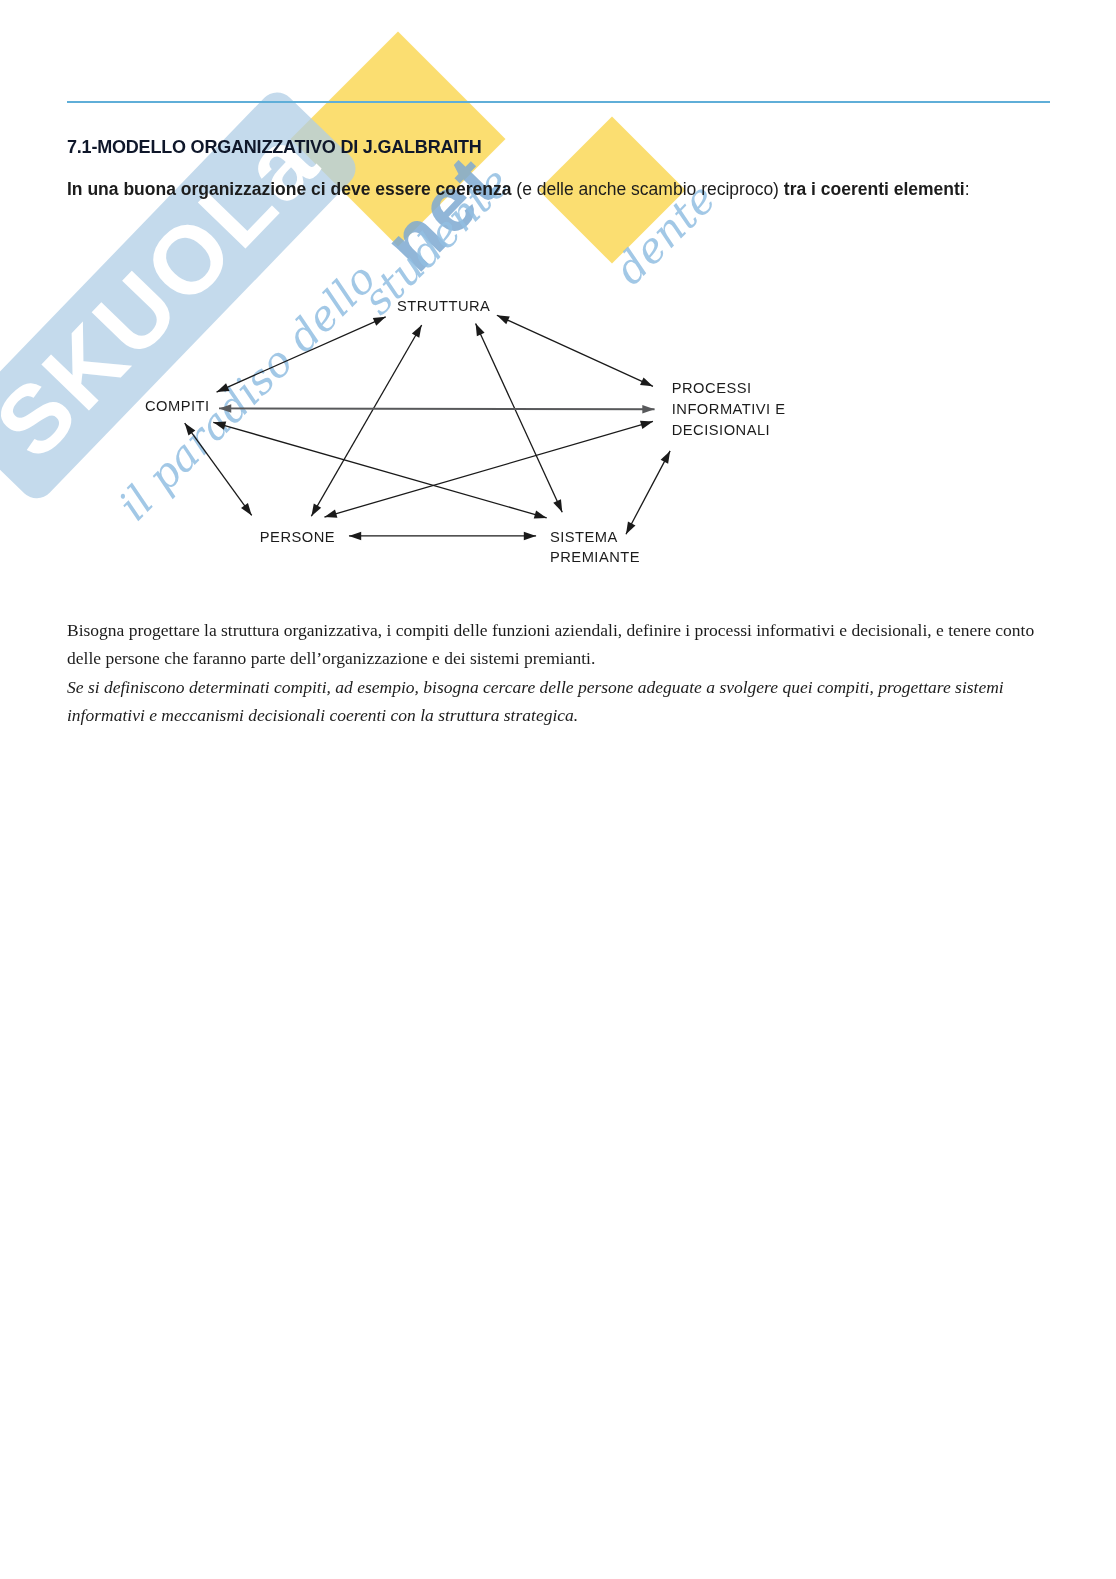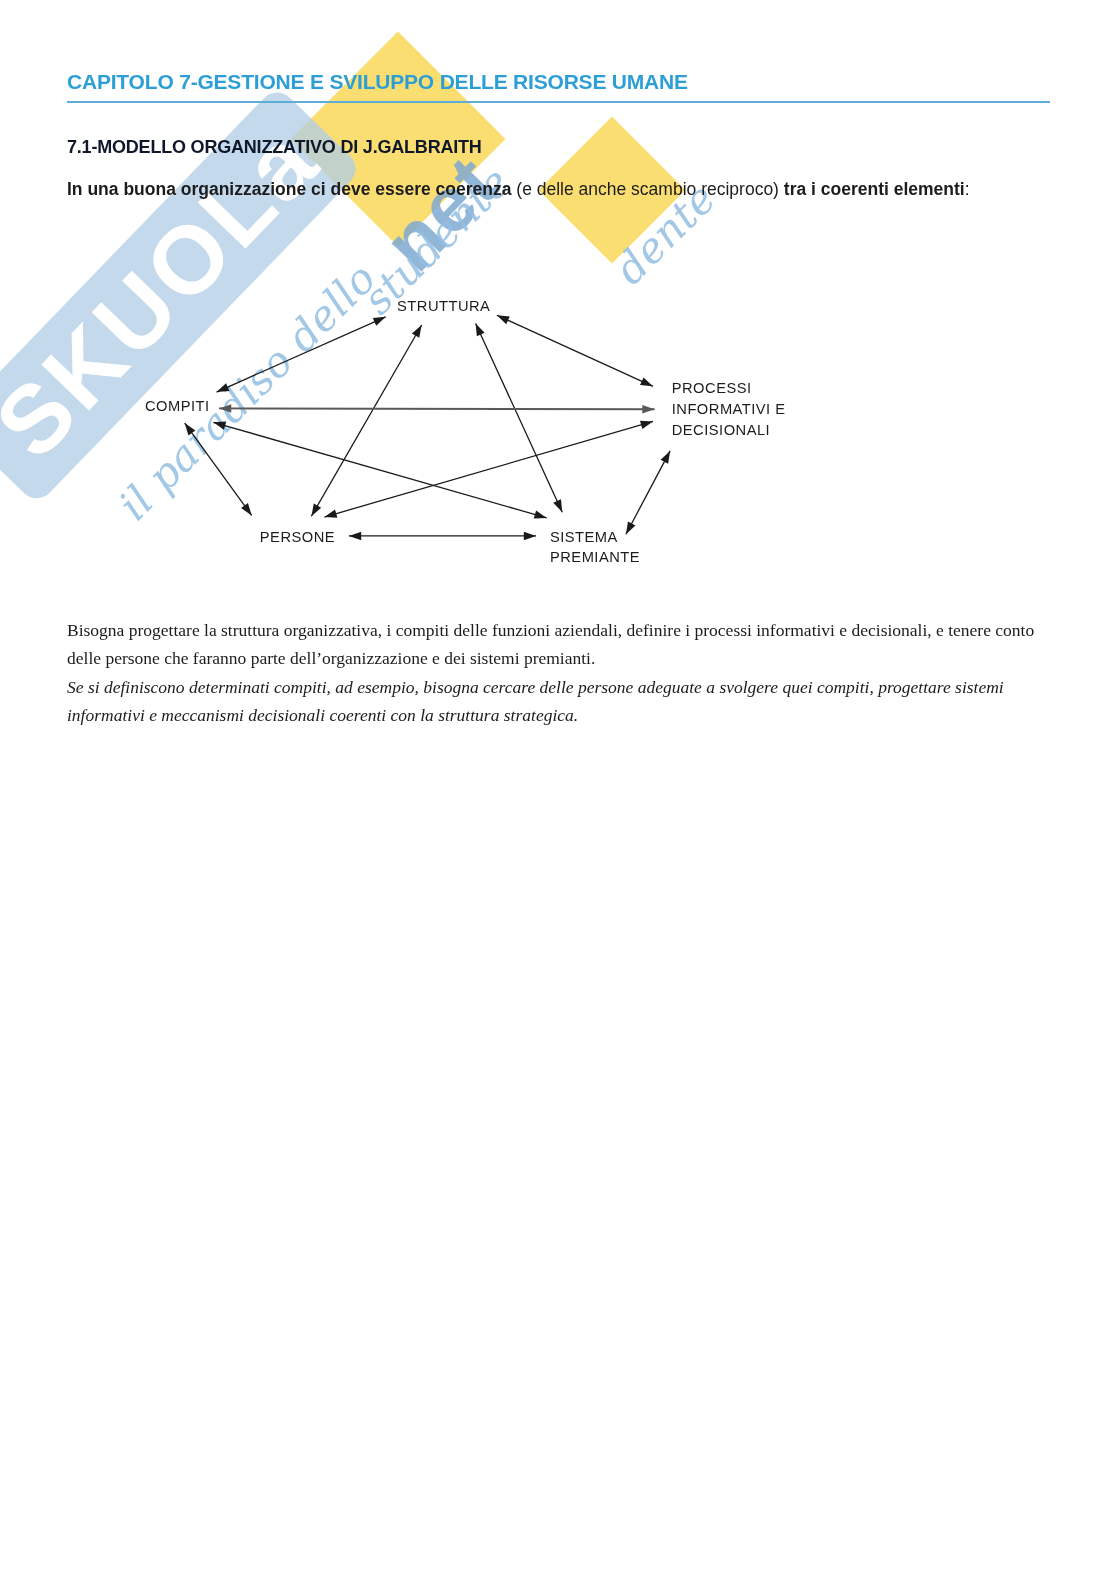--- a/index.html
+++ b/index.html
@@ -86,21 +86,20 @@
       <span>SKUOLa</span>
     </div>
     <div class="wm-net">net</div>
     <div class="wm-script s1">il paradiso dello</div>
     <div class="wm-script s2">studente</div>
     <div class="wm-script s3">dente</div>
   </div>
 
   <div class="content">
 
-    <h1 class="chapter-title">CAPITOLO 7-GESTIONE E SVILUPPO DELLE RISORSE UMANE</h1>
     <div class="title-rule"></div>
 
     <h2 class="section-heading">7.1-MODELLO ORGANIZZATIVO DI J.GALBRAITH</h2>
 
     <p class="intro"><strong>In una buona organizzazione ci deve essere coerenza</strong><span> (e delle anche scambio reciproco) </span><strong>tra i coerenti elementi</strong><span>:</span></p>
 
     <div id="diagram">
         <svg viewBox="0 0 1116 355">
           <g>
             <line x1="265" y1="128" x2="472" y2="36" stroke="#1A1A1A" stroke-width="1.6"></line>

